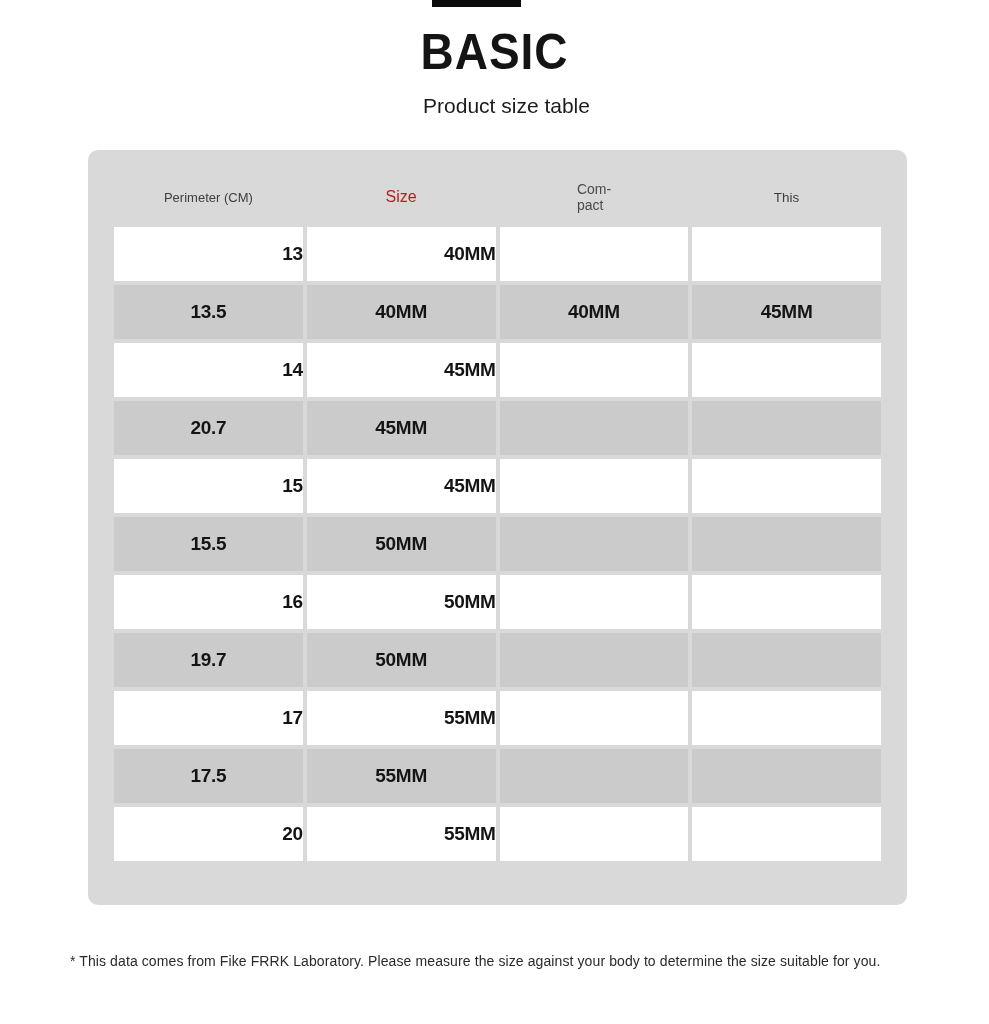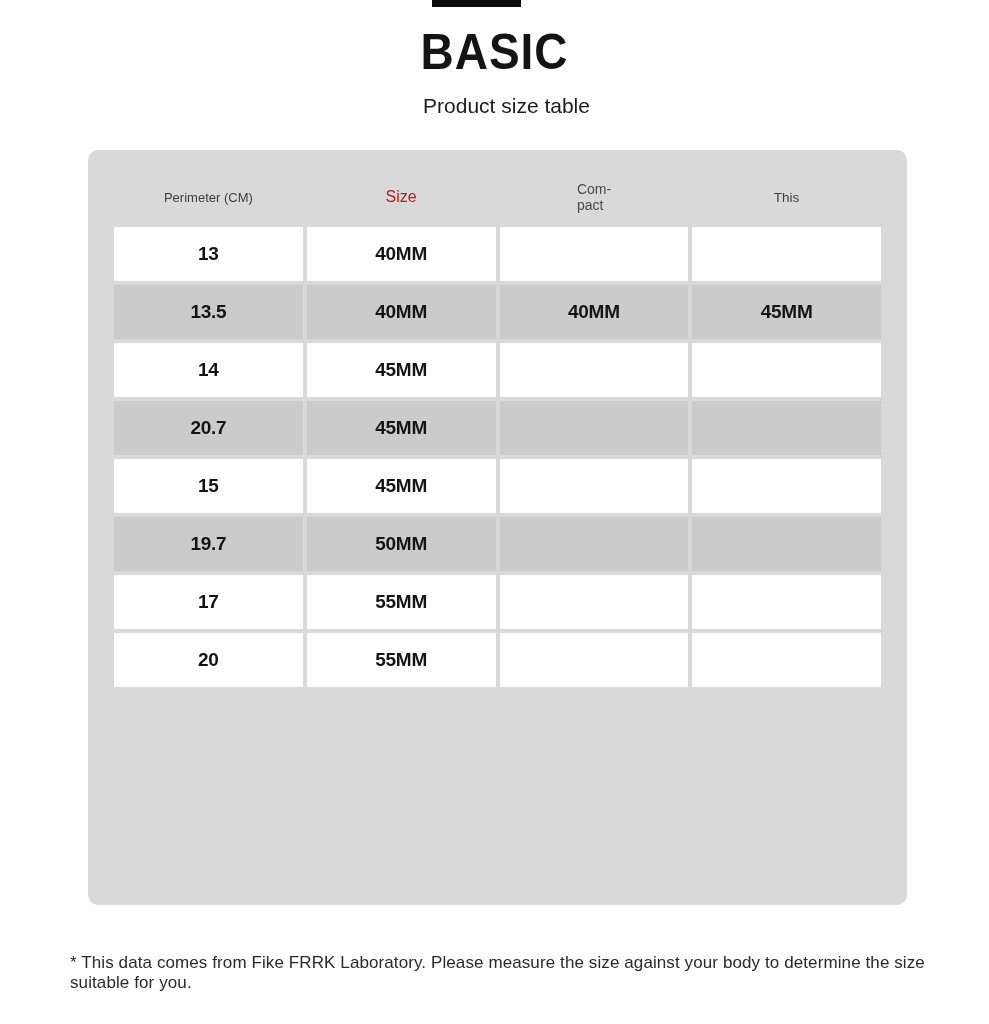--- a/index.html
+++ b/index.html
@@ -88,28 +88,28 @@
 
   .size-table td {
     height: 54px;
     text-align: center;
     vertical-align: middle;
     font-size: 19px;
     font-weight: 600;
     letter-spacing: -0.3px;
     color: #141414;
   }
-  .size-table tr.row-white td { background: #ffffff; }
+  .size-table tr.row-white td { background: #ffffff; text-align: right; }
   .size-table tr.row-gray  td { background: #cbcbcb; }
 
   .footnote {
     position: absolute;
     left: 70px;
     top: 953px;
-    font-size: 17px;
+    font-size: 14px;
     color: #2a2a2a;
     letter-spacing: 0.1px;
   }
 </style>
 </head>
 <body>
 
 <div class="page">
 
   <div class="top-bar"></div>
@@ -153,27 +153,45 @@
           <td></td>
           <td></td>
         </tr>
         <tr class="row-white">
           <td>15</td>
           <td>45MM</td>
           <td></td>
           <td></td>
         </tr>
         <tr class="row-gray">
+          <td>15.5</td>
+          <td>50MM</td>
+          <td></td>
+          <td></td>
+        </tr>
+        <tr class="row-white">
+          <td>16</td>
+          <td>50MM</td>
+          <td></td>
+          <td></td>
+        </tr>
+        <tr class="row-gray">
           <td>19.7</td>
           <td>50MM</td>
           <td></td>
           <td></td>
         </tr>
         <tr class="row-white">
           <td>17</td>
+          <td>55MM</td>
+          <td></td>
+          <td></td>
+        </tr>
+        <tr class="row-gray">
+          <td>17.5</td>
           <td>55MM</td>
           <td></td>
           <td></td>
         </tr>
         <tr class="row-white">
           <td>20</td>
           <td>55MM</td>
           <td></td>
           <td></td>
         </tr>

